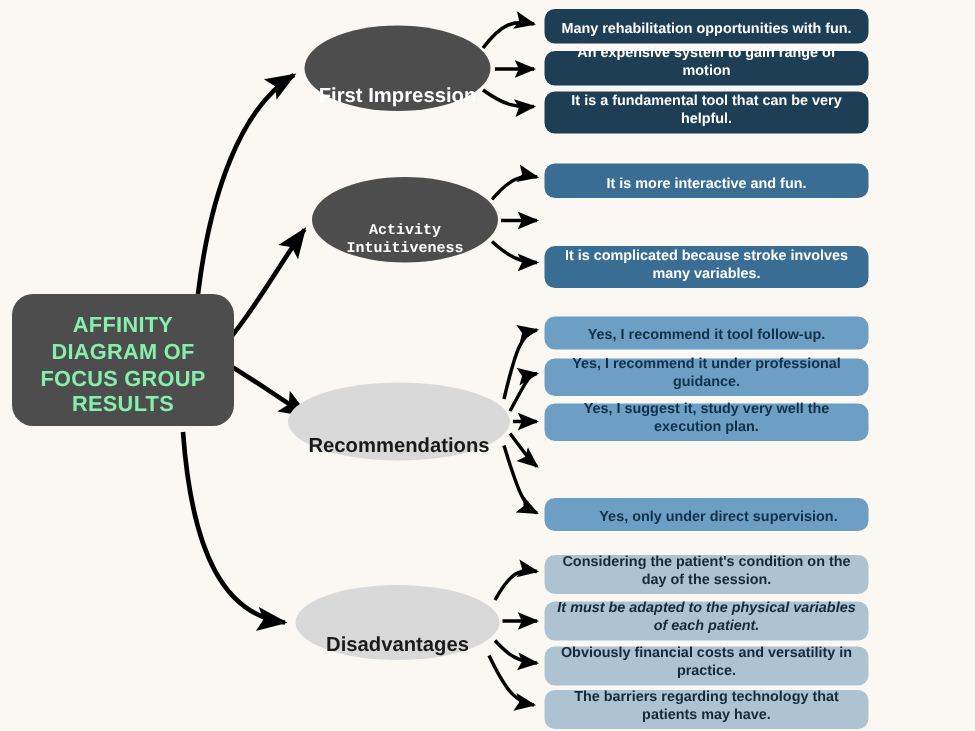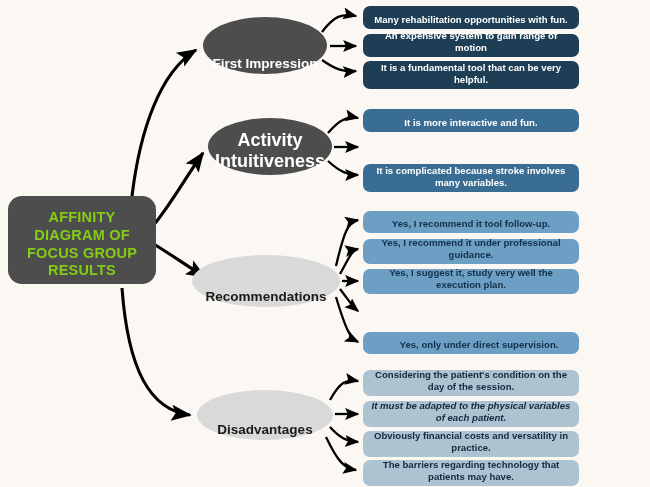--- a/index.html
+++ b/index.html
@@ -11,39 +11,39 @@
     position:relative;
   }
   #stage{position:absolute;inset:0;width:650px;height:487px;}
   #arrows{position:absolute;left:0;top:0;width:650px;height:487px;pointer-events:none;}
 
   .node{position:absolute;display:flex;align-items:flex-end;justify-content:center;text-align:center;box-sizing:border-box;}
 
   
   .root{
     left:8px;top:196px;width:148px;height:88px;
-    background:#4d4d4d;color:#84cc16;
+    background:#4d4d4d;color:#86efac;
     border-radius:14px;
     font-size:14.5px;font-weight:bold;line-height:1.22;
     letter-spacing:.2px;
     padding:4px 6px;
   }
 
   
   .cat{
     border-radius:50%;
     font-weight:bold;
     line-height:1.2;
     padding:2px 8px;
   }
   .cat-dark{background:#4d4d4d;color:#ffffff;}
   .cat-light{background:#d9d9d9;color:#1a1a1a;}
 
   .cat1{left:203px;top:17px;width:124px;height:57px;font-size:13.5px;}
-  .cat2{left:208px;top:118px;width:124px;height:57px;font-size:18px;}
+  .cat2{left:208px;top:118px;width:124px;height:57px;font-size:10px;font-family:Liberation Mono, monospace;}
   .cat3{left:192px;top:255px;width:148px;height:52px;font-size:13.5px;}
   .cat4{left:197px;top:390px;width:136px;height:50px;font-size:13.5px;}
 
   
   .leaf{
     left:363px;width:216px;
     border-radius:7px;
     font-size:9.6px;font-weight:bold;line-height:1.23;
     padding:3px 7px;
   }

